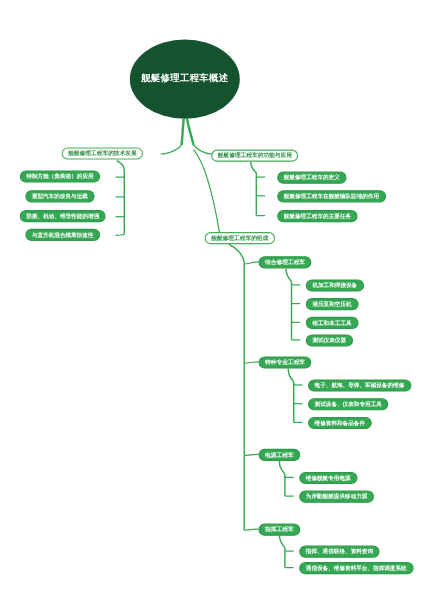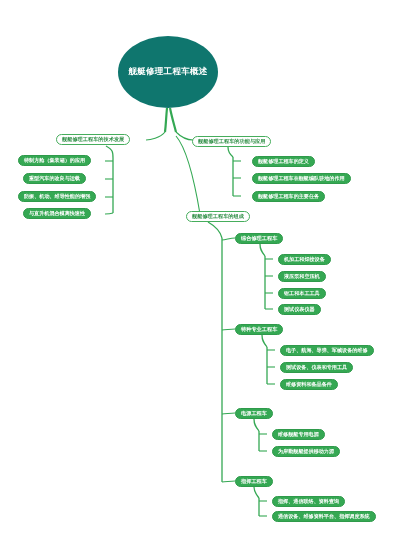--- a/index.html
+++ b/index.html
@@ -11,21 +11,21 @@
   #canvas{position:absolute;left:0;top:0;width:400px;height:535px;}
   svg.links{position:absolute;left:0;top:0;width:400px;height:535px;overflow:visible;}
   svg.links path{fill:none;stroke:#34a853;stroke-width:1.1;}
   svg.links path.trunk{stroke-width:2.2;}
   svg.links path.spine{stroke-width:1.3;}
 
   .node{position:absolute;box-sizing:border-box;display:flex;align-items:center;justify-content:center;white-space:nowrap;}
 
   .root{
     border-radius:50%;
-    background:#0f766e;
+    background:#14532d;
     color:#ffffff;
     font-size:8.5px;
     font-weight:bold;
     letter-spacing:.3px;
     text-align:left;
   }
 
   .branch{
     border-radius:9px;
     background:#ffffff;

